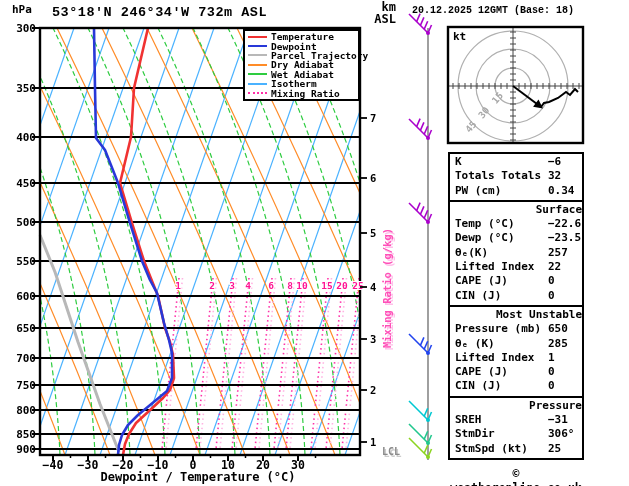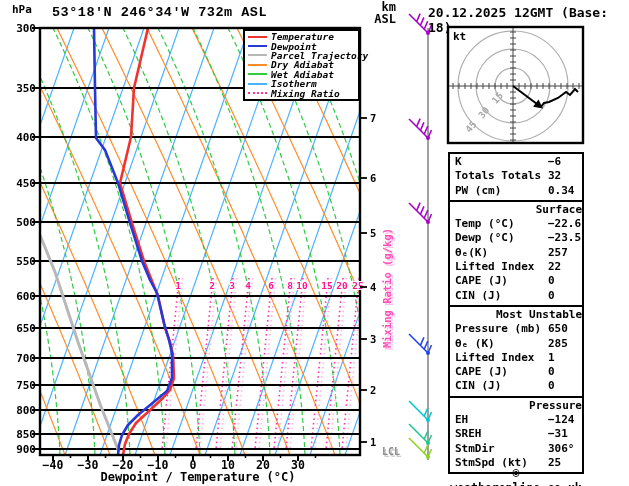--- a/index.html
+++ b/index.html
@@ -2,23 +2,23 @@
 <html><head>
 <meta charset="utf-8">
 <style>
   * { margin:0; padding:0; box-sizing:border-box; }
   html,body { width:629px; height:486px; background:#fff; overflow:hidden; }
   body { position:relative; font-family:"DejaVu Sans Mono", monospace; font-weight:bold; color:#000; }
   .abs { position:absolute; }
   #title { left:52px; top:5px; font-size:13.5px; letter-spacing:0.5px;font-family:Liberation Mono, monospace; }
   #hpa-label { left:12px; top:3px; font-size:11px; }
   #kmasl-label { left:364px; top:1px; width:32px; text-align:right; font-size:12px; line-height:12px; }
-  #datetime { left:428px; top:5px; font-size:13px; }
+  #datetime { left:412px; top:5px; font-size:10px;font-family:Liberation Mono, monospace; }
   #legend { left:243px; top:29px; width:117px; background:#fff; border:2px solid #000; padding:1px 0 1px 3px; z-index:5; }
-  .legend-row { display:flex; align-items:center; height:9.4px; font-size:9.5px; white-space:nowrap;font-style:italic; }
+  .legend-row { display:flex; align-items:center; height:9.4px; font-size:9.5px; white-space:nowrap; }
   .legend-swatch { width:19px; height:0; border-top-width:2px; margin-right:4px; flex:none; }
   #indices { left:448px; top:152px; width:136px; border:2px solid #000; background:#fff; font-size:11px; }
   .tbl-section { border-top:2px solid #000; padding:1px 0 2px 0; }
   .tbl-section:first-child { border-top:none; }
   .tbl-title { text-align:right; line-height:14.3px; }
   .tbl-row { position:relative; line-height:14.3px; padding-left:5px; white-space:nowrap; }
   .tbl-val { position:absolute; left:98px; top:0; }
   #footer { left:446px; top:467px; width:140px; text-align:center; font-size:11.5px; }
   svg text { font-family:"DejaVu Sans Mono", monospace; font-weight:bold; }
 </style>
@@ -385,20 +385,19 @@
     <div class="tbl-section">
       <div class="tbl-title">Most Unstable</div>
       <div class="tbl-row"><span>Pressure (mb)</span><span class="tbl-val">650</span></div>
       <div class="tbl-row"><span>θₑ (K)</span><span class="tbl-val">285</span></div>
       <div class="tbl-row"><span>Lifted Index</span><span class="tbl-val">1</span></div>
       <div class="tbl-row"><span>CAPE (J)</span><span class="tbl-val">0</span></div>
       <div class="tbl-row"><span>CIN (J)</span><span class="tbl-val">0</span></div>
     </div>
     <div class="tbl-section">
       <div class="tbl-title">Pressure</div>
-      <div class="tbl-row"><span>EH</span><span class="tbl-val">−124</span></div>
       <div class="tbl-row"><span>SREH</span><span class="tbl-val">−31</span></div>
       <div class="tbl-row"><span>StmDir</span><span class="tbl-val">306°</span></div>
       <div class="tbl-row"><span>StmSpd (kt)</span><span class="tbl-val">25</span></div>
     </div>
   </div>
 
 <div id="footer" class="abs">© weatheronline.co.uk</div>
 
 </body></html>

